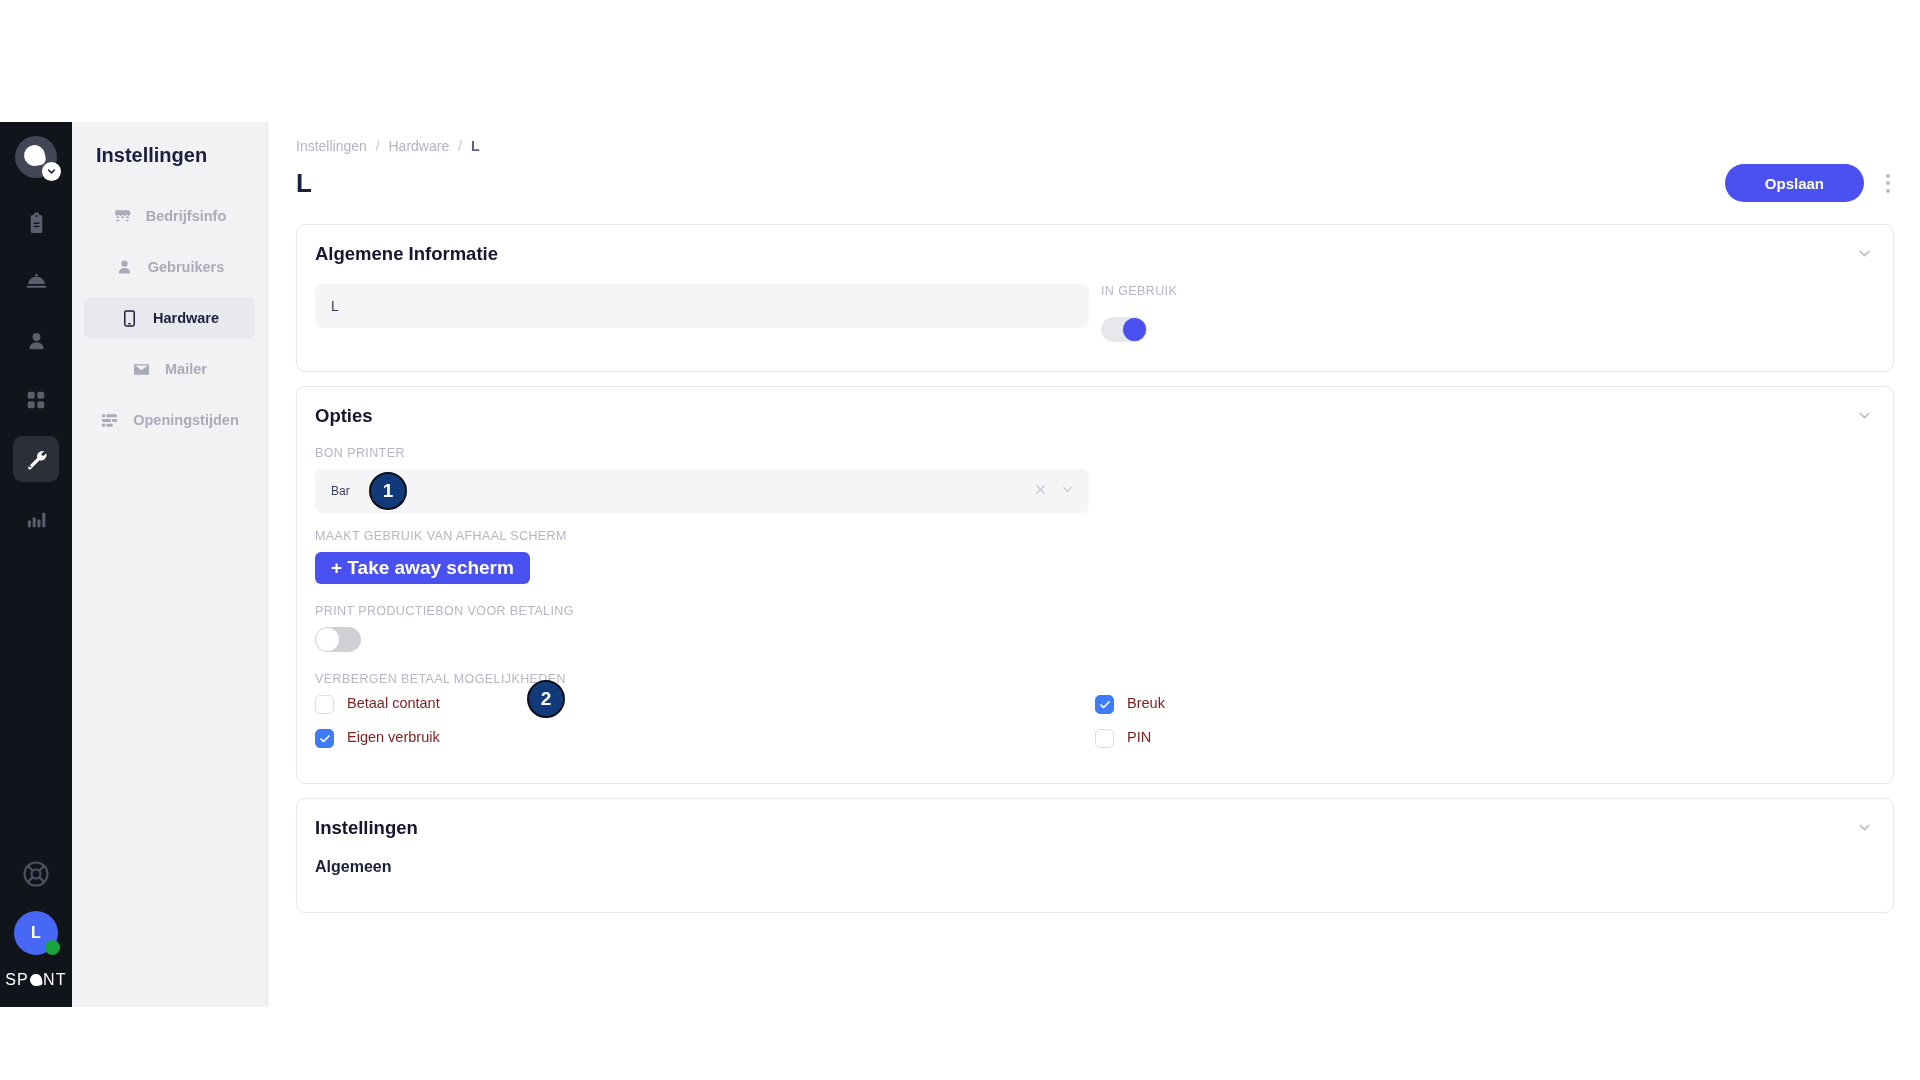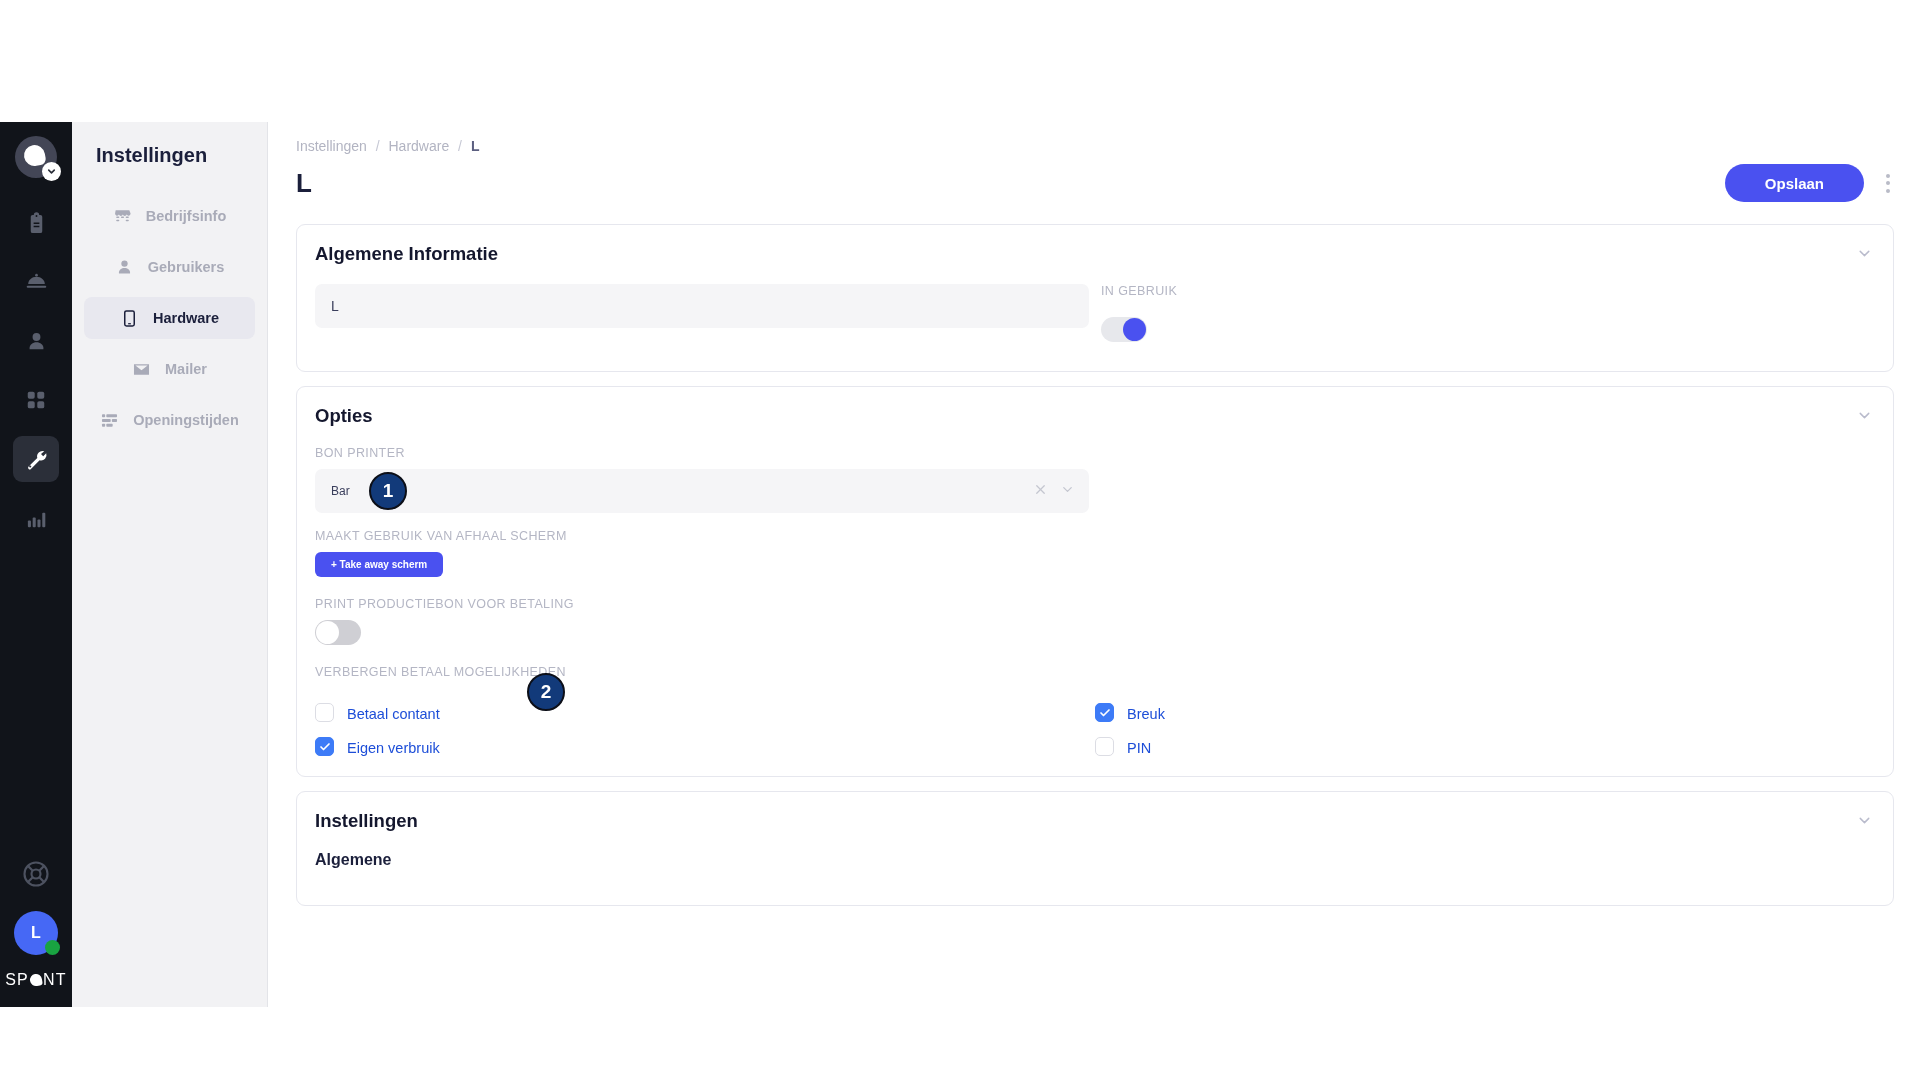--- a/index.html
+++ b/index.html
@@ -179,31 +179,31 @@
   .toggle.on  { background: #e7e8ec; }
   .toggle.off { background: #cfcfd4; }
   .toggle .knob {
     position: absolute; top: 1px; width: 23px; height: 23px; border-radius: 50%;
   }
   .toggle.on  .knob { right: 1px; background: #4a51f0; }
   .toggle.off .knob { left: 1px; background: #ffffff; }
 
   .btn-takeaway {
     background: #4a51f0; color: #ffffff; border: none;
-    border-radius: 6px; height: 25px; padding: 0 16px;
-    font-size: 10px; font-weight: 700; cursor: pointer;
+    border-radius: 6px; height: 32px; padding: 0 16px;
+    font-size: 19px; font-weight: 700; cursor: pointer;
     font-family: "Liberation Sans", sans-serif;
   }
 
   
   .cb-grid { display: flex; flex-wrap: wrap; }
   .cb-col { width: 50%; }
   .cb {
-    display: flex; align-items: flex-end; gap: 13px;
-    height: 34px; font-size: 14.5px; color: #1d4ed8;
+    display: flex; align-items: flex-start; gap: 13px;
+    height: 34px; font-size: 14.5px; color: #7f1d1d;
   }
   .cb .box {
     width: 19px; height: 19px; border-radius: 5px;
     border: 1px solid #dcdde4; background: #ffffff;
     display: flex; align-items: center; justify-content: center;
     flex: 0 0 auto;
   }
   .cb.checked .box { background: #3d7bf7; border-color: #3d7bf7; }
   .cb .box svg { display: none; }
   .cb.checked .box svg { display: block; }
@@ -508,17 +508,17 @@
 
     <div class="card">
       <div class="card-head">
         <div class="card-title">Instellingen</div>
         <span class="chev">
           <svg width="17" height="17" viewBox="0 0 24 24" fill="none" stroke="currentColor" stroke-width="2" stroke-linecap="round" stroke-linejoin="round">
               <polyline points="6 9 12 15 18 9"></polyline>
             </svg>
         </span>
       </div>
-      <div class="sub-head">Algemene</div>
+      <div class="sub-head">Algemeen</div>
     </div>
 
   </div>
 </div>
 
 </body></html>

